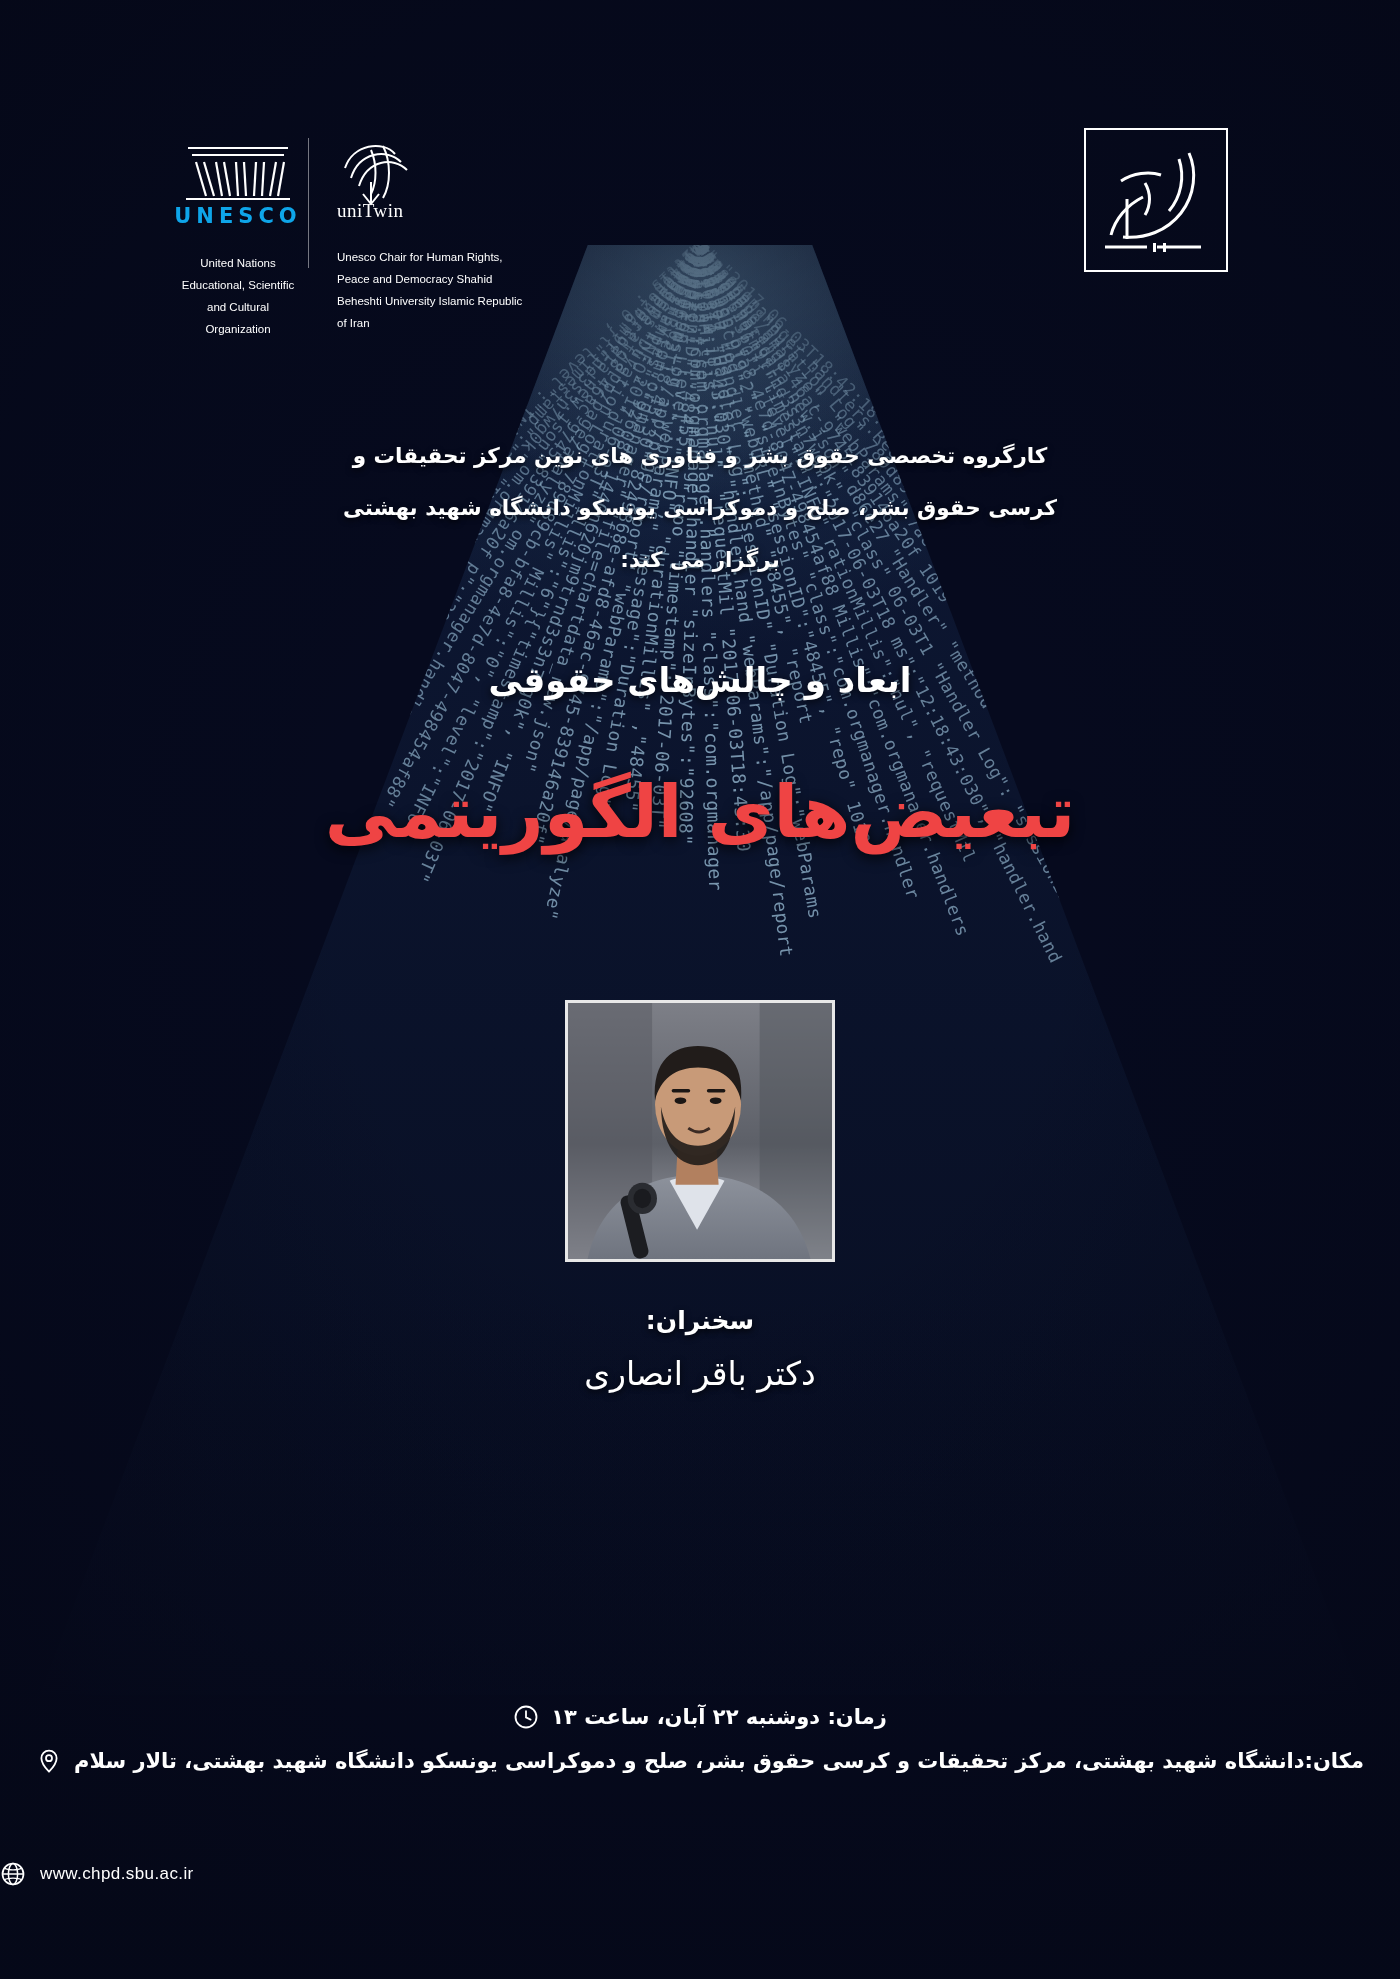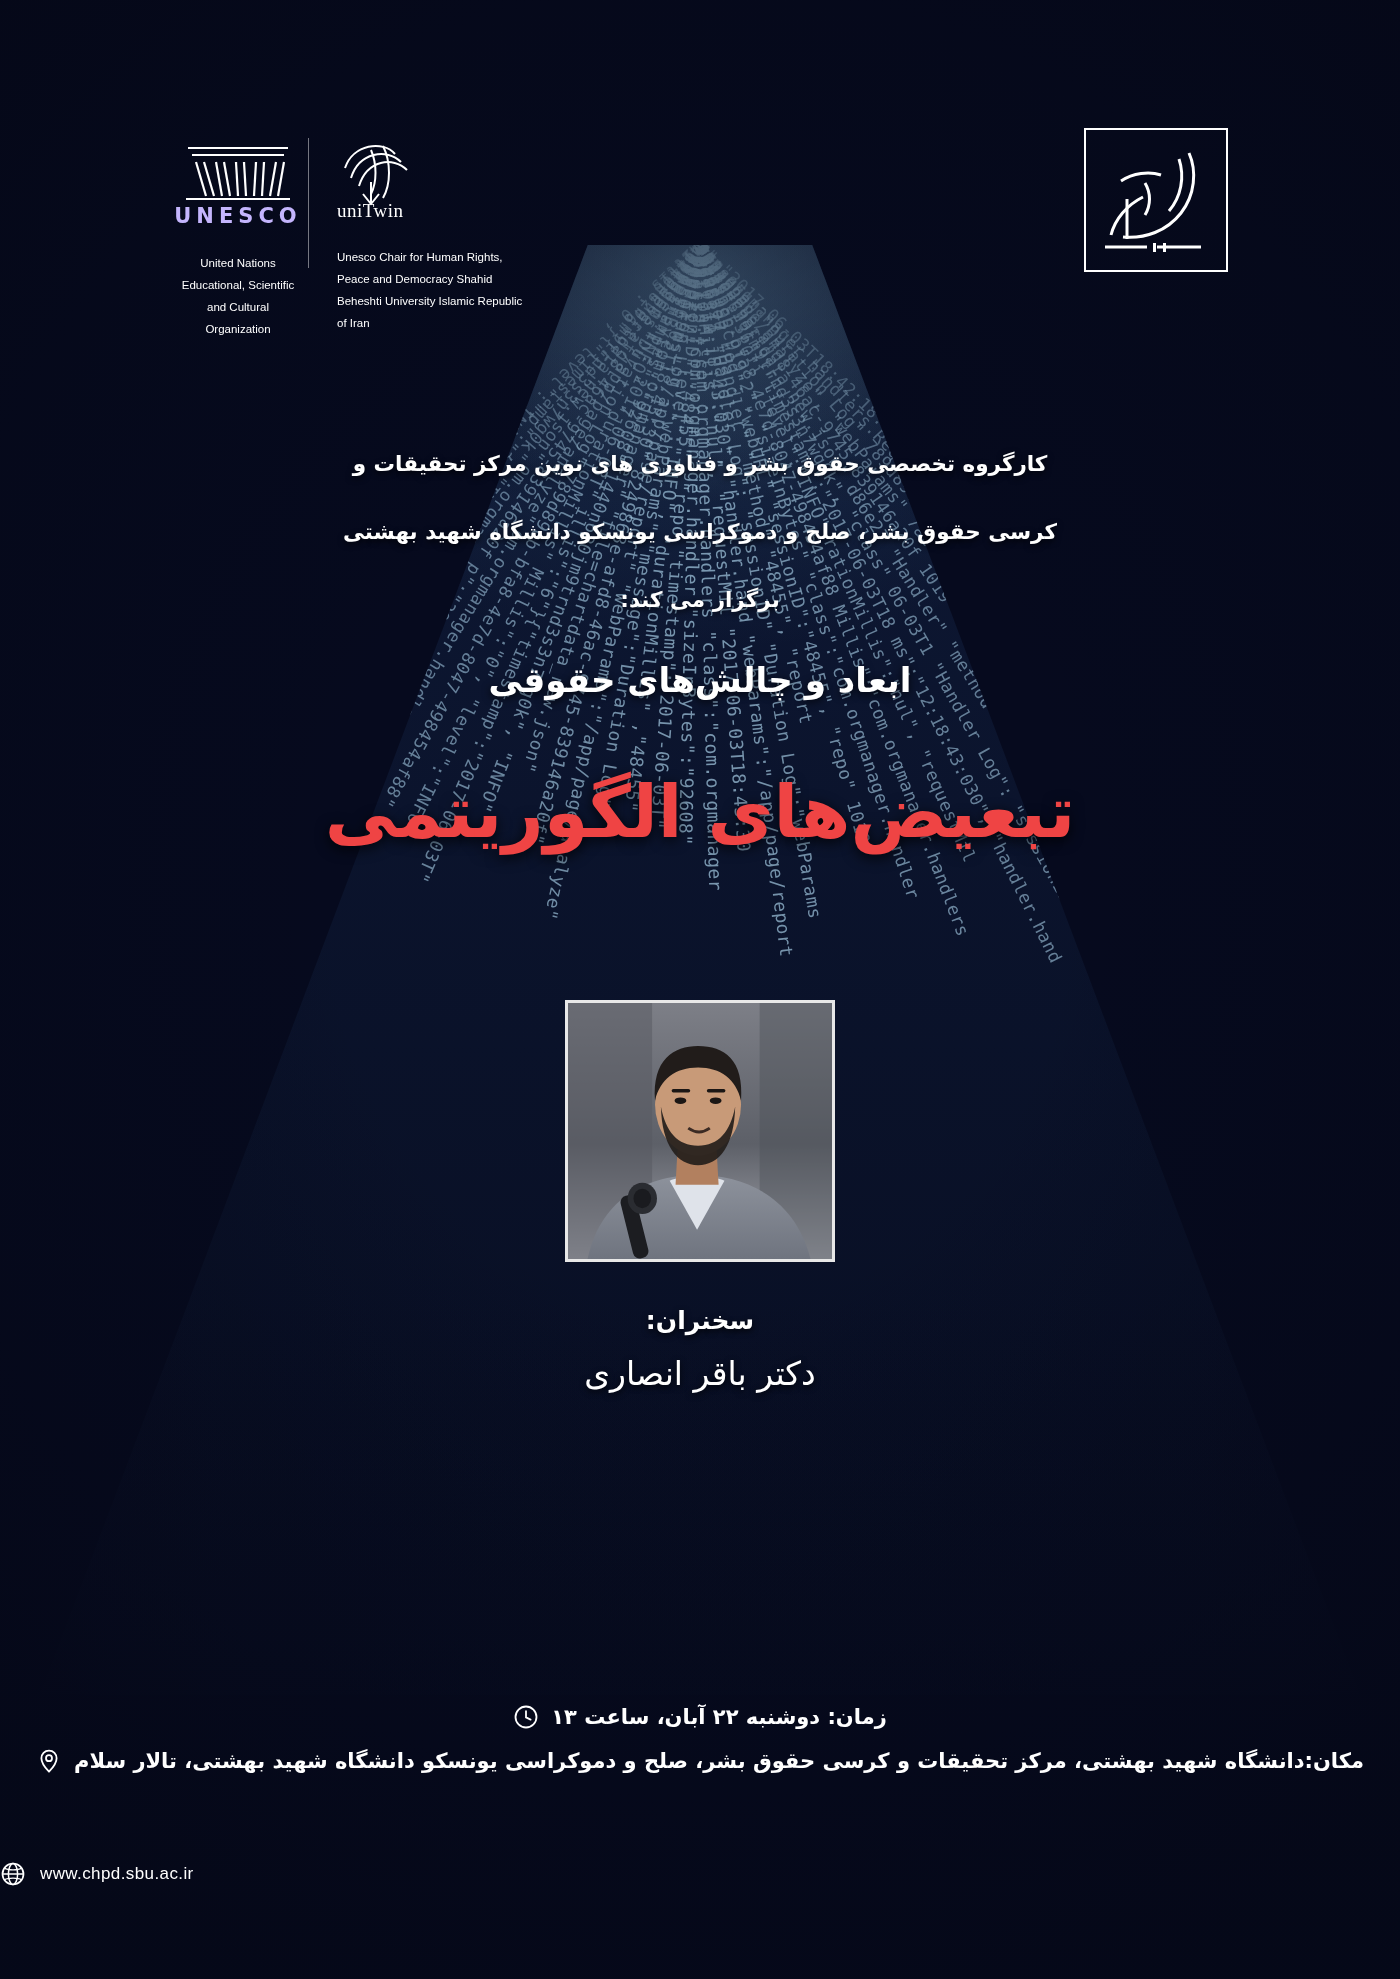--- a/index.html
+++ b/index.html
@@ -96,21 +96,21 @@
   .ub-sep {
     width: 1px; height: 130px;
     background: rgba(255,255,255,0.45);
     margin: 0 10px;
   }
   .unesco-temple { width: 112px; height: 64px; }
   .unesco-word {
     font-family: "DejaVu Sans", sans-serif;
     font-size: 21px;
     letter-spacing: 5px;
-    color: #c4b5fd;
+    color: #0ea5e9;
     margin-top: 2px;
     font-weight: 700;
   }
   .ub-caption {
     margin-top: 24px;
     font-size: 11.5px;
     line-height: 22px;
     color: #ffffff;
     text-align: center;
     direction: ltr;
@@ -143,21 +143,21 @@
   
   .intro {
     position: absolute;
     top: 430px; left: 0; width: 100%;
     padding: 0 330px;
     text-align: center;
     color: #ffffff;
     font-family: "DejaVu Sans", sans-serif;
     font-size: 21.5px;
     font-weight: 700;
-    line-height: 68px;
+    line-height: 52px;
     direction: rtl;
     text-shadow: 0 2px 6px rgba(0,0,0,0.75);
   }
   .sub-title {
     position: absolute;
     top: 660px; left: 0; width: 100%;
     text-align: center;
     color: #ffffff;
     font-size: 34px;
     font-weight: 700;

